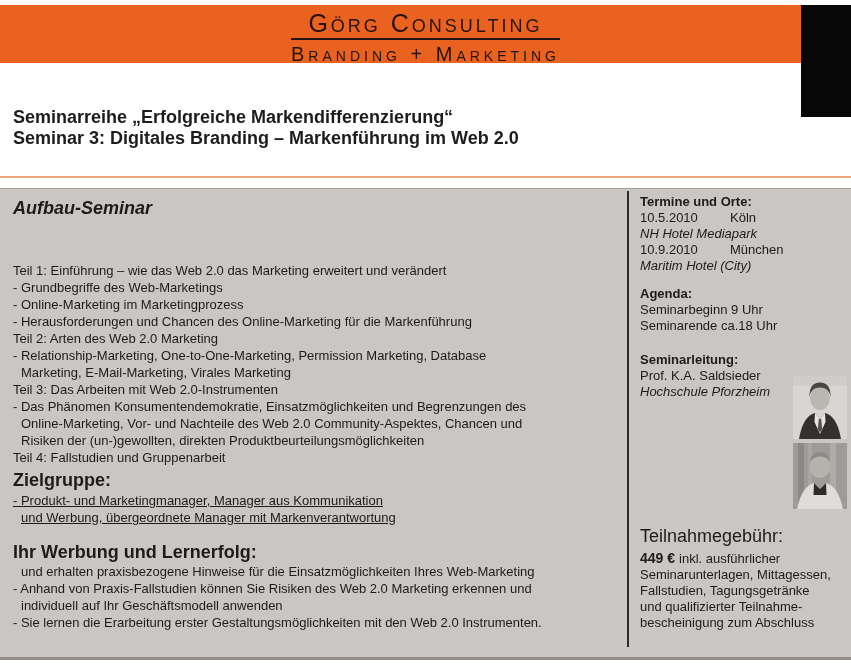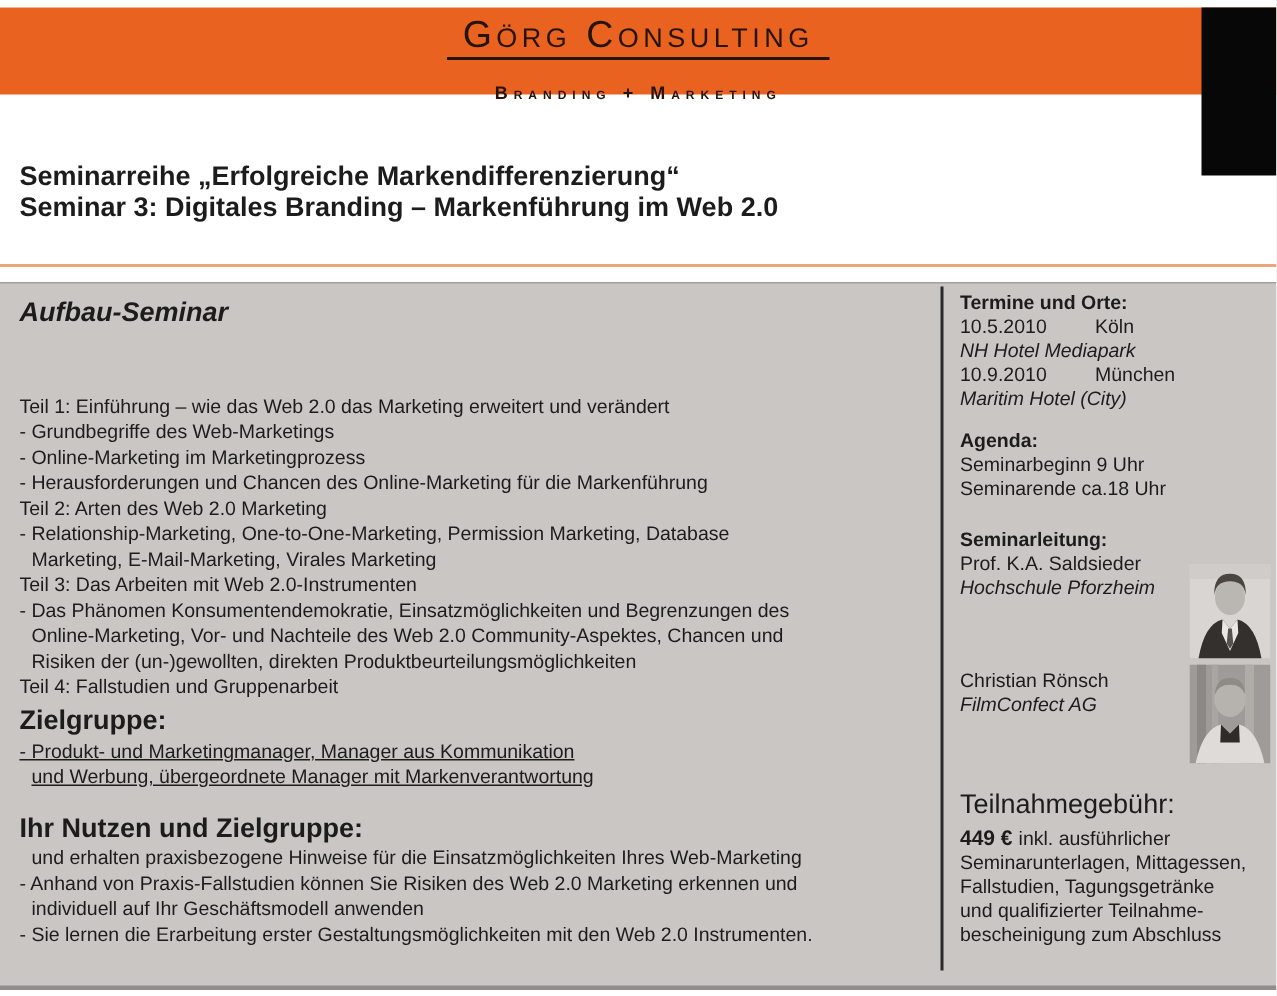--- a/index.html
+++ b/index.html
@@ -8,21 +8,21 @@
     font-family:"Liberation Sans", sans-serif; color:#1c1c1c; overflow:hidden;
   }
 
   
   .banner { position:absolute; left:0; top:5px; width:100%; height:58px; background:#EA6220; }
   .logo { width:fit-content; margin:0 auto; text-align:center; padding-top:5px; color:#241409; }
   .logo-line1 {
     font-variant:small-caps; font-size:25px; line-height:27px; letter-spacing:3px;
     border-bottom:2px solid #241409; padding:0 10px 1px 10px; white-space:nowrap;
   }
-  .logo-line2 { font-variant:small-caps; font-size:12px; letter-spacing:4px; padding-top:15px; white-space:nowrap;font-weight:bold; }
+  .logo-line2 { font-variant:small-caps; font-size:20px; letter-spacing:4px; padding-top:3px; white-space:nowrap; }
   .black-block { position:absolute; left:801px; top:5px; width:50px; height:112px; background:#070707; }
 
   
   .title { position:absolute; left:13px; font-weight:bold; font-size:18px; white-space:nowrap; }
   .title-series  { top:107px; }
   .title-seminar { top:128px; }
 
   .accent-line { position:absolute; left:0; top:176px; width:100%; height:2px; background:#EDA478; }
 
   
@@ -101,21 +101,21 @@
       <div class="wrap">Risiken der (un-)gewollten, direkten Produktbeurteilungsmöglichkeiten</div>
       <div>Teil 4: Fallstudien und Gruppenarbeit</div>
     </div>
 
     <div class="sec-heading h-audience">Zielgruppe:</div>
     <div class="sec-lines l-audience">
       <div>- Produkt- und Marketingmanager, Manager aus Kommunikation</div>
       <div class="wrap">und Werbung, übergeordnete Manager mit Markenverantwortung</div>
     </div>
 
-    <div class="sec-heading h-benefits">Ihr Nutzen und Zielgruppe:</div>
+    <div class="sec-heading h-benefits">Ihr Werbung und Lernerfolg:</div>
     <div class="sec-lines l-benefits">
       <div class="wrap">und erhalten praxisbezogene Hinweise für die Einsatzmöglichkeiten Ihres Web-Marketing</div>
       <div>- Anhand von Praxis-Fallstudien können Sie Risiken des Web 2.0 Marketing erkennen und</div>
       <div class="wrap">individuell auf Ihr Geschäftsmodell anwenden</div>
       <div>- Sie lernen die Erarbeitung erster Gestaltungsmöglichkeiten mit den Web 2.0 Instrumenten.</div>
     </div>
 
     <div class="sb sb-termine">
       <div class="sb-bold">Termine und Orte:</div>
       <div class="sb-row">
@@ -133,24 +133,20 @@
       <div>Seminarbeginn 9 Uhr</div>
       <div>Seminarende ca.18 Uhr</div>
     </div>
 
     <div class="sb sb-leitung">
       <div class="sb-bold">Seminarleitung:</div>
       <div>Prof. K.A. Saldsieder</div>
       <div class="sb-italic">Hochschule Pforzheim</div>
     </div>
 
-    <div class="sb sb-leader2">
-      <div>Christian Rönsch</div>
-      <div class="sb-italic">FilmConfect AG</div>
-    </div>
 
     <div class="sb sb-fee-h">Teilnahmegebühr:</div>
     <div class="sb sb-fee">
       <div>
         <span class="price">449 €</span><span class="suffix">inkl. ausführlicher</span>
       </div>
       <div>Seminarunterlagen, Mittagessen,</div>
       <div>Fallstudien, Tagungsgetränke</div>
       <div>und qualifizierter Teilnahme-</div>
       <div>bescheinigung zum Abschluss</div>

